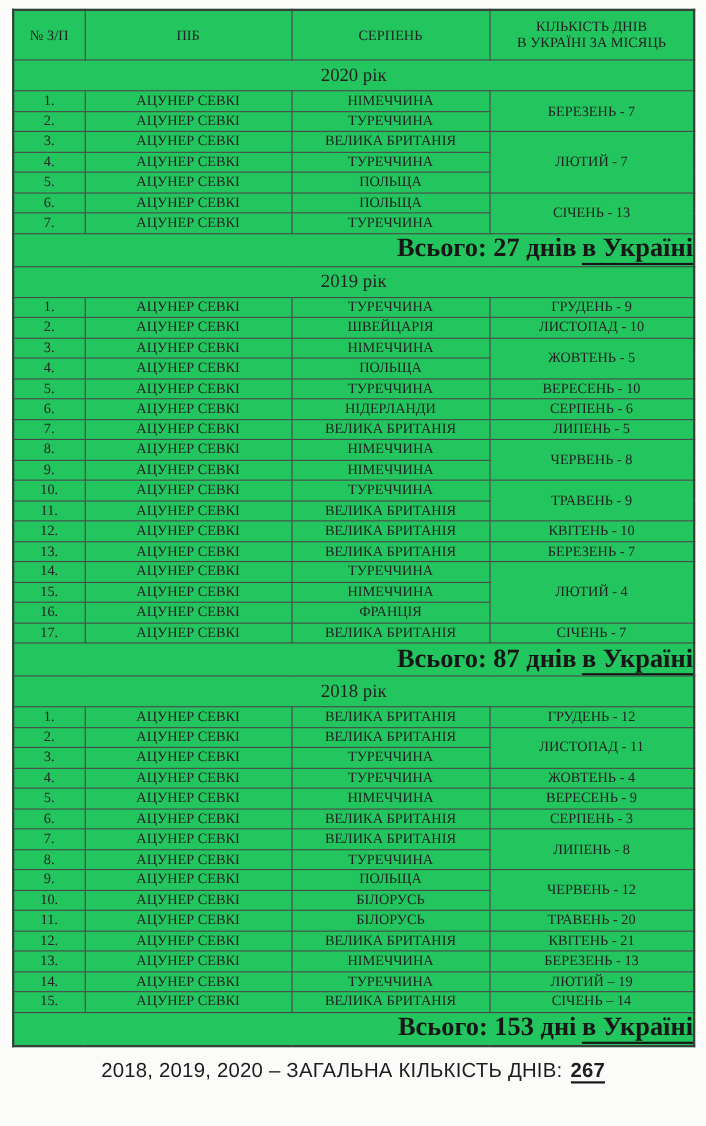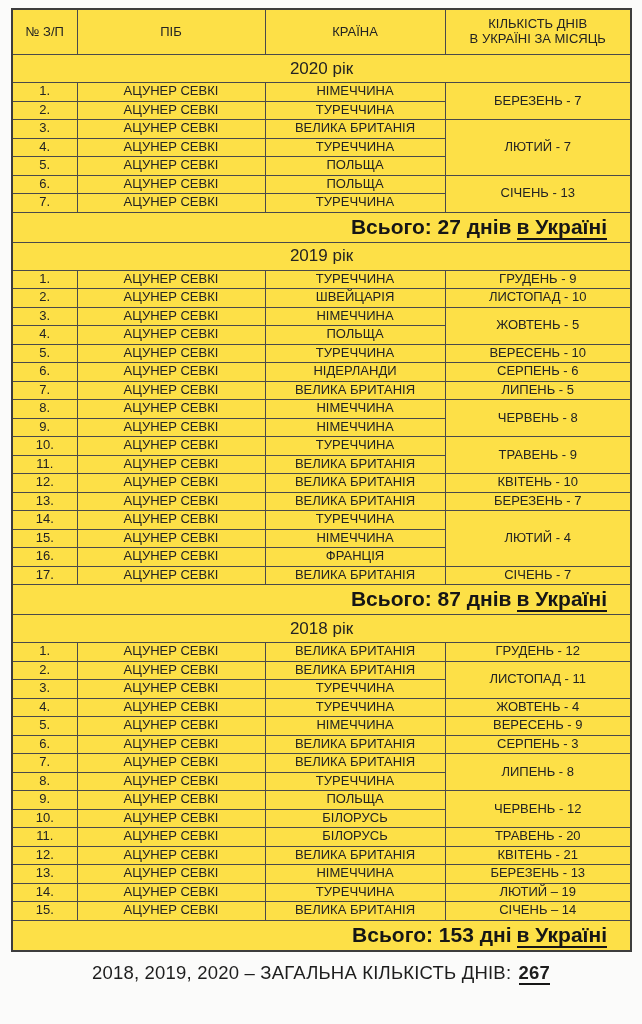--- a/index.html
+++ b/index.html
@@ -7,38 +7,39 @@
     width:642px;height:1024px;position:relative;
     background:#fbfbfa;
     font-family:"Liberation Sans", sans-serif;
     color:#232323;
     overflow:hidden;
   }
   .page{position:absolute;inset:0;}
   .days-table{
     position:absolute;left:11px;top:8px;width:619px;
     border-collapse:collapse;table-layout:fixed;
-    background:#fde047;
+    background:#22c55e;
+    font-family:Liberation Serif, serif;
   }
   .days-table td{
     border:1px solid #4a4a4a;
     text-align:center;vertical-align:middle;
     padding:0 2px;
     font-size:13px;
     line-height:1.15;
     overflow:hidden;white-space:nowrap;
   }
   .days-table{border:2px solid #3d3d3d;}
   tr.head-row td{height:44px;font-size:13px;}
   tr.head-row td .hline{display:block;}
   tr.section-row td{height:27px;font-size:17px;}
   tr.data-row td{height:17.5px;}
   tr.total-row td{
-    height:29px;text-align:right;padding-right:23px;
-    font-size:21px;font-weight:bold;color:#161616;
+    height:29px;text-align:right;padding-right:0;
+    font-size:24px;font-weight:bold;color:#161616;
   }
   .u{
     border-bottom:2px solid #161616;
     padding-bottom:0px;
   }
   tr.total-row .u{margin-left:5px;}
   .footer{
     position:absolute;left:0;top:962px;width:642px;
     text-align:center;font-size:18.5px;color:#1d1d1d;
     letter-spacing:0.2px;
@@ -53,21 +54,21 @@
     <colgroup>
       <col style="width:65px">
       <col style="width:188px">
       <col style="width:180px">
       <col style="width:186px">
     </colgroup>
     <tbody id="table-body">
       <tr class="head-row">
         <td>№ З/П</td>
         <td>ПІБ</td>
-        <td>КРАЇНА</td>
+        <td>СЕРПЕНЬ</td>
         <td>
           <span class="hline">КІЛЬКІСТЬ ДНІВ</span>
           <span class="hline">В УКРАЇНІ ЗА МІСЯЦЬ</span>
         </td>
       </tr>
     <tr class="section-row">
           <td colspan="4">2020 рік</td>
         </tr>
         <tr class="data-row">
           <td>1.</td>

